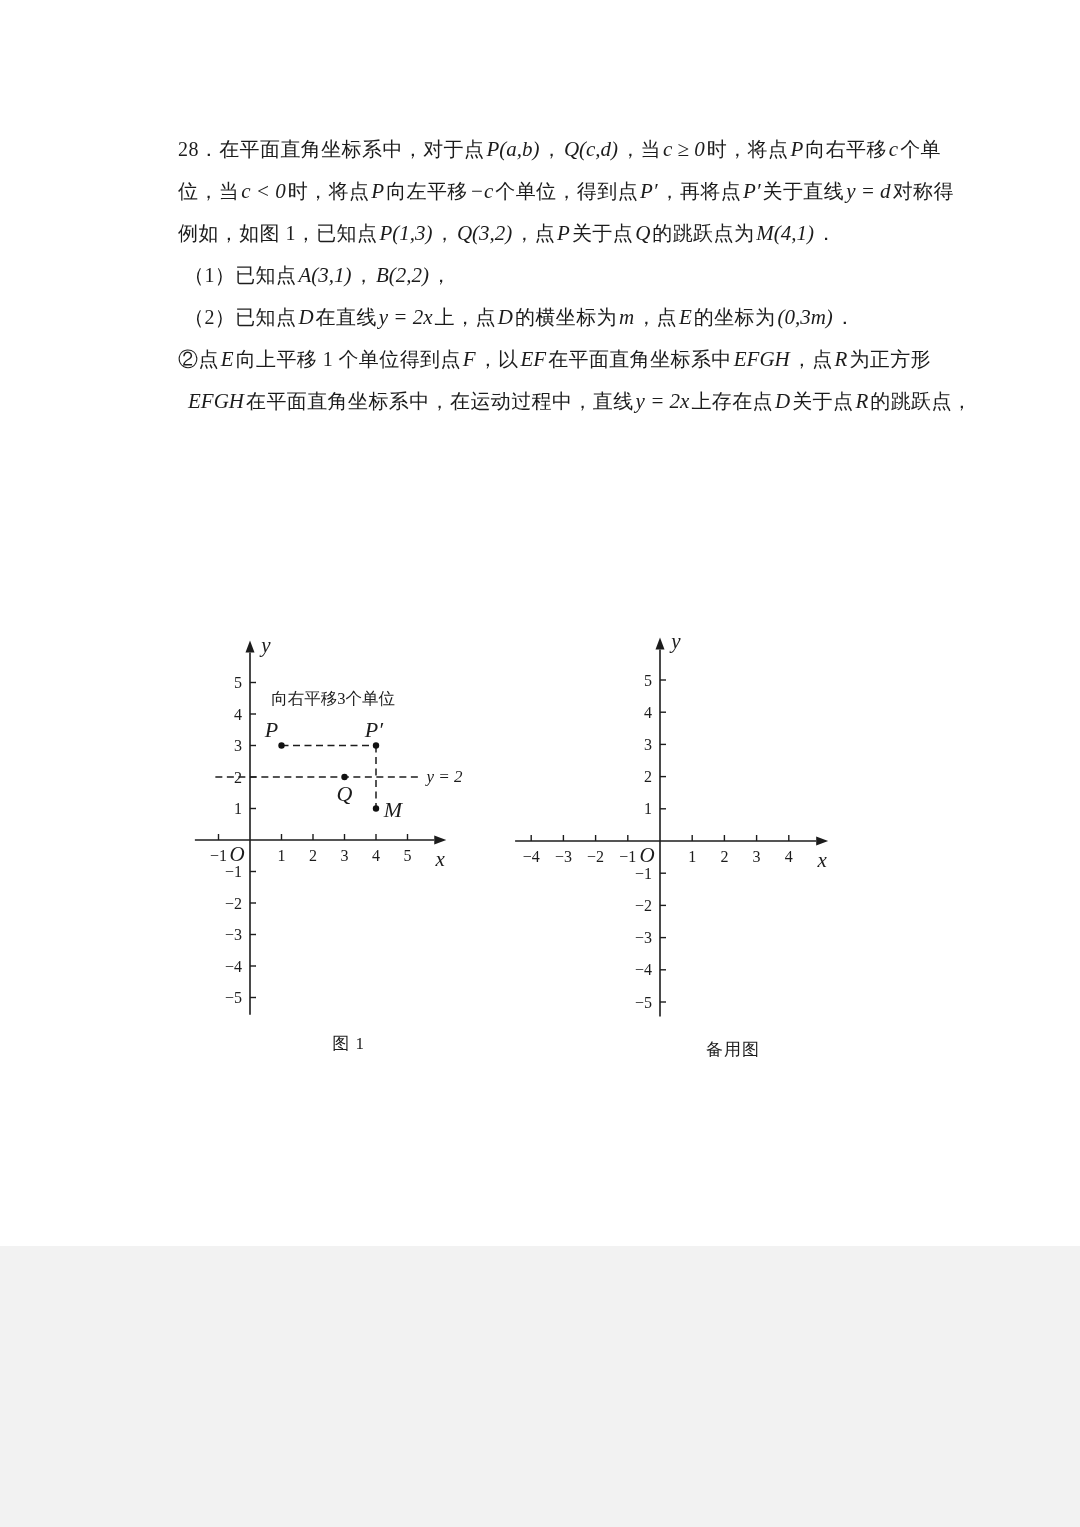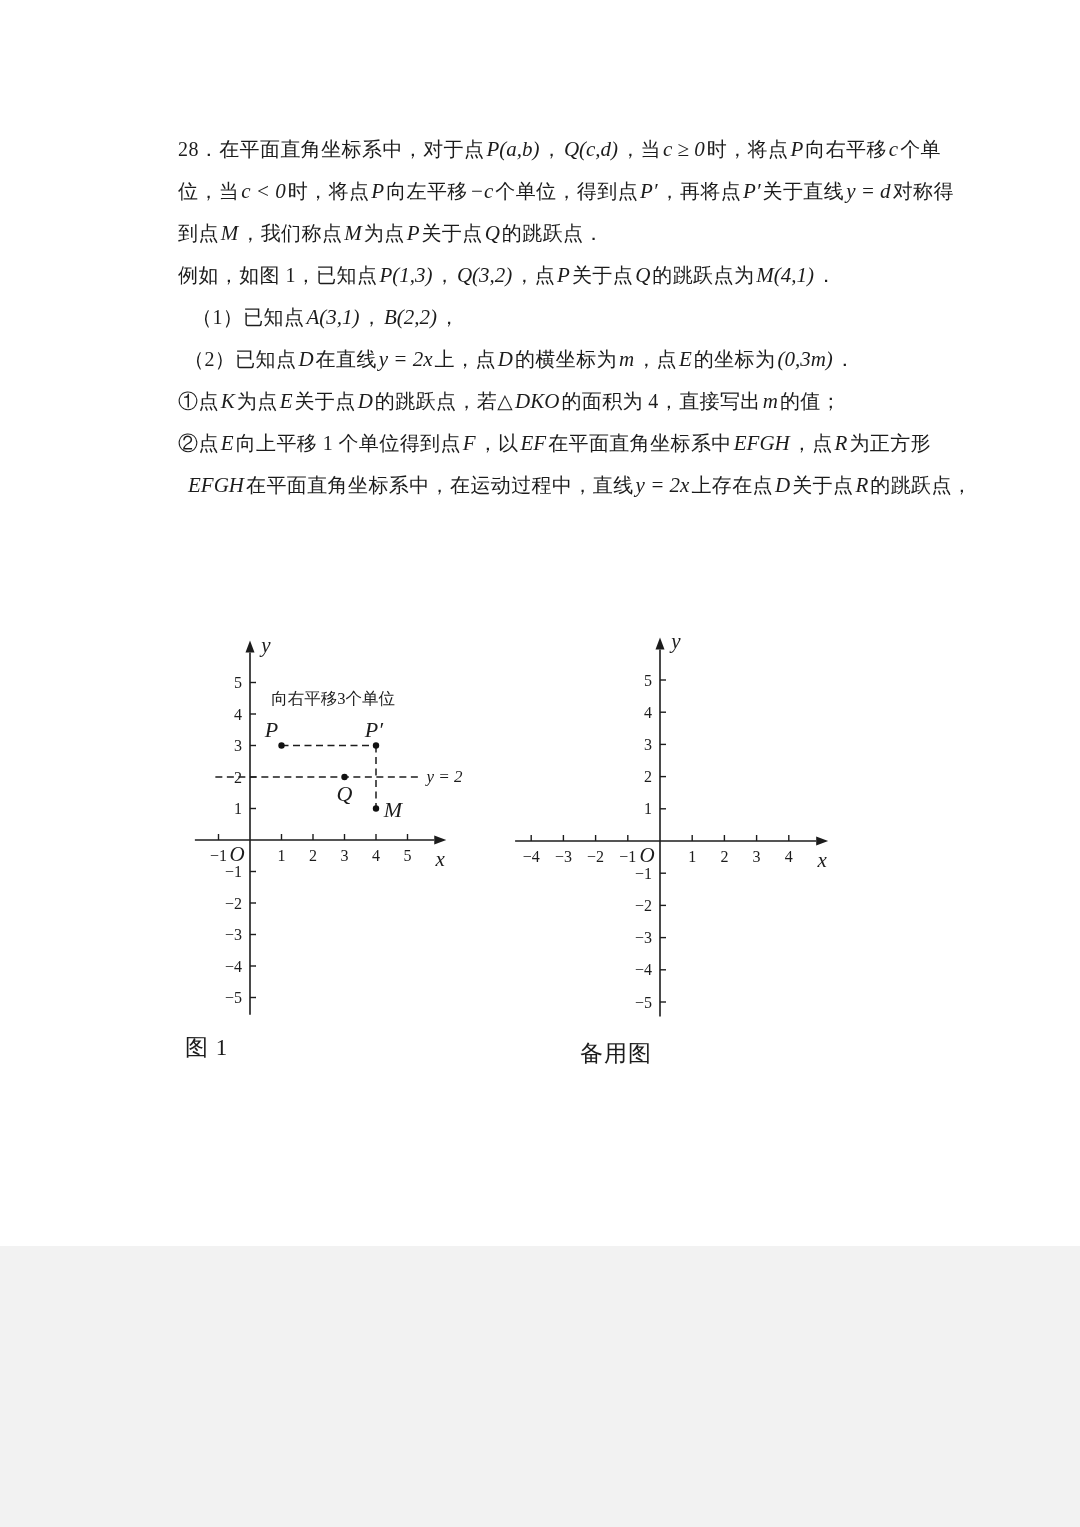--- a/index.html
+++ b/index.html
@@ -31,47 +31,45 @@
     font-style: italic;
     font-size: 21px;
     letter-spacing: 0;
     padding: 0 2px;
   }
   svg.figure { position: absolute; overflow: visible; }
   #fig1 { left: 185px; top: 640px; }
   #fig2 { left: 505px; top: 640px; }
   .caption {
     position: absolute;
-    font-size: 23px;
+    font-size: 17px;
     color: #1c1c1c;
-    text-align: left;
+    text-align: right;
     letter-spacing: 1px;
   }
   .cap1 { left: 185px; top: 1032px; width: 180px; }
   .cap2 { left: 580px; top: 1038px; width: 180px; }
   .footer {
     position: absolute; left: 0; top: 1376px; width: 1080px;
     text-align: center;
     font-size: 17px;
     color: #1c1c1c;
     letter-spacing: 1px;
   }
 </style>
 </head>
 <body>
 
 <div class="page">
   <div class="problem" id="problem-text">
       <div class="line"><span class="text">28．在平面直角坐标系中，对于点</span><span class="math">P(a,b)</span><span class="text">，</span><span class="math">Q(c,d)</span><span class="text">，当</span><span class="math">c ≥ 0</span><span class="text">时，将点</span><span class="math">P</span><span class="text">向右平移</span><span class="math">c</span><span class="text">个单</span></div>
       <div class="line"><span class="text">位，当</span><span class="math">c &lt; 0</span><span class="text">时，将点</span><span class="math">P</span><span class="text">向左平移</span><span class="math">−c</span><span class="text">个单位，得到点</span><span class="math">P′</span><span class="text">，再将点</span><span class="math">P′</span><span class="text">关于直线</span><span class="math">y = d</span><span class="text">对称得</span></div>
-      <div class="line"><span class="text">到点</span><span class="math">M</span><span class="text">，我们称点</span><span class="math">M</span><span class="text">为点</span><span class="math">P</span><span class="text">关于点</span><span class="math">Q</span><span class="text">的跳跃点．</span></div>
       <div class="line"><span class="text">例如，如图 1，已知点</span><span class="math">P(1,3)</span><span class="text">，</span><span class="math">Q(3,2)</span><span class="text">，点</span><span class="math">P</span><span class="text">关于点</span><span class="math">Q</span><span class="text">的跳跃点为</span><span class="math">M(4,1)</span><span class="text">．</span></div>
-      <div class="line" style="padding-left: 6px; margin-left: 8px;"><span class="text">（1）已知点</span><span class="math">A(3,1)</span><span class="text">，</span><span class="math">B(2,2)</span><span class="text">，</span></div>
+      <div class="line" style="padding-left: 6px;"><span class="text">（1）已知点</span><span class="math">A(3,1)</span><span class="text">，</span><span class="math">B(2,2)</span><span class="text">，</span></div>
       <div class="line" style="padding-left: 6px;"><span class="text">（2）已知点</span><span class="math">D</span><span class="text">在直线</span><span class="math">y = 2x</span><span class="text">上，点</span><span class="math">D</span><span class="text">的横坐标为</span><span class="math">m</span><span class="text">，点</span><span class="math">E</span><span class="text">的坐标为</span><span class="math">(0,3m)</span><span class="text">．</span></div>
-      <div class="line"><span class="text">①点</span><span class="math">K</span><span class="text">为点</span><span class="math">E</span><span class="text">关于点</span><span class="math">D</span><span class="text">的跳跃点，若</span><span class="text">△</span><span class="math">DKO</span><span class="text">的面积为 4，直接写出</span><span class="math">m</span><span class="text">的值；</span></div>
       <div class="line"><span class="text">②点</span><span class="math">E</span><span class="text">向上平移 1 个单位得到点</span><span class="math">F</span><span class="text">，以</span><span class="math">EF</span><span class="text">在平面直角坐标系中</span><span class="math">EFGH</span><span class="text">，点</span><span class="math">R</span><span class="text">为正方形</span></div>
       <div class="line" style="padding-left: 8px;"><span class="math">EFGH</span><span class="text">在平面直角坐标系中，在运动过程中，直线</span><span class="math">y = 2x</span><span class="text">上存在点</span><span class="math">D</span><span class="text">关于点</span><span class="math">R</span><span class="text">的跳跃点，</span></div>
     </div>
 
   <svg id="fig1" class="figure" width="285" height="400">
       <line x1="9.875" y1="200" x2="249.27499999999998" y2="200" stroke="#1c1c1c" stroke-width="1.6"></line>
       <polygon points="261.275,200 249.27499999999998,195.5 249.27499999999998,204.5" fill="#1c1c1c"></polygon>
       <line x1="65" y1="374.825" x2="65" y2="12.574999999999989" stroke="#1c1c1c" stroke-width="1.6"></line>
       <polygon points="65,0.5749999999999886 60.5,12.574999999999989 69.5,12.574999999999989" fill="#1c1c1c"></polygon>
       <text x="255.27499999999998" y="226" text-anchor="middle" font-size="21" fill="#1c1c1c" font-family="&quot;Liberation Serif&quot;,&quot;DejaVu Serif&quot;,serif" font-style="italic">x</text>

